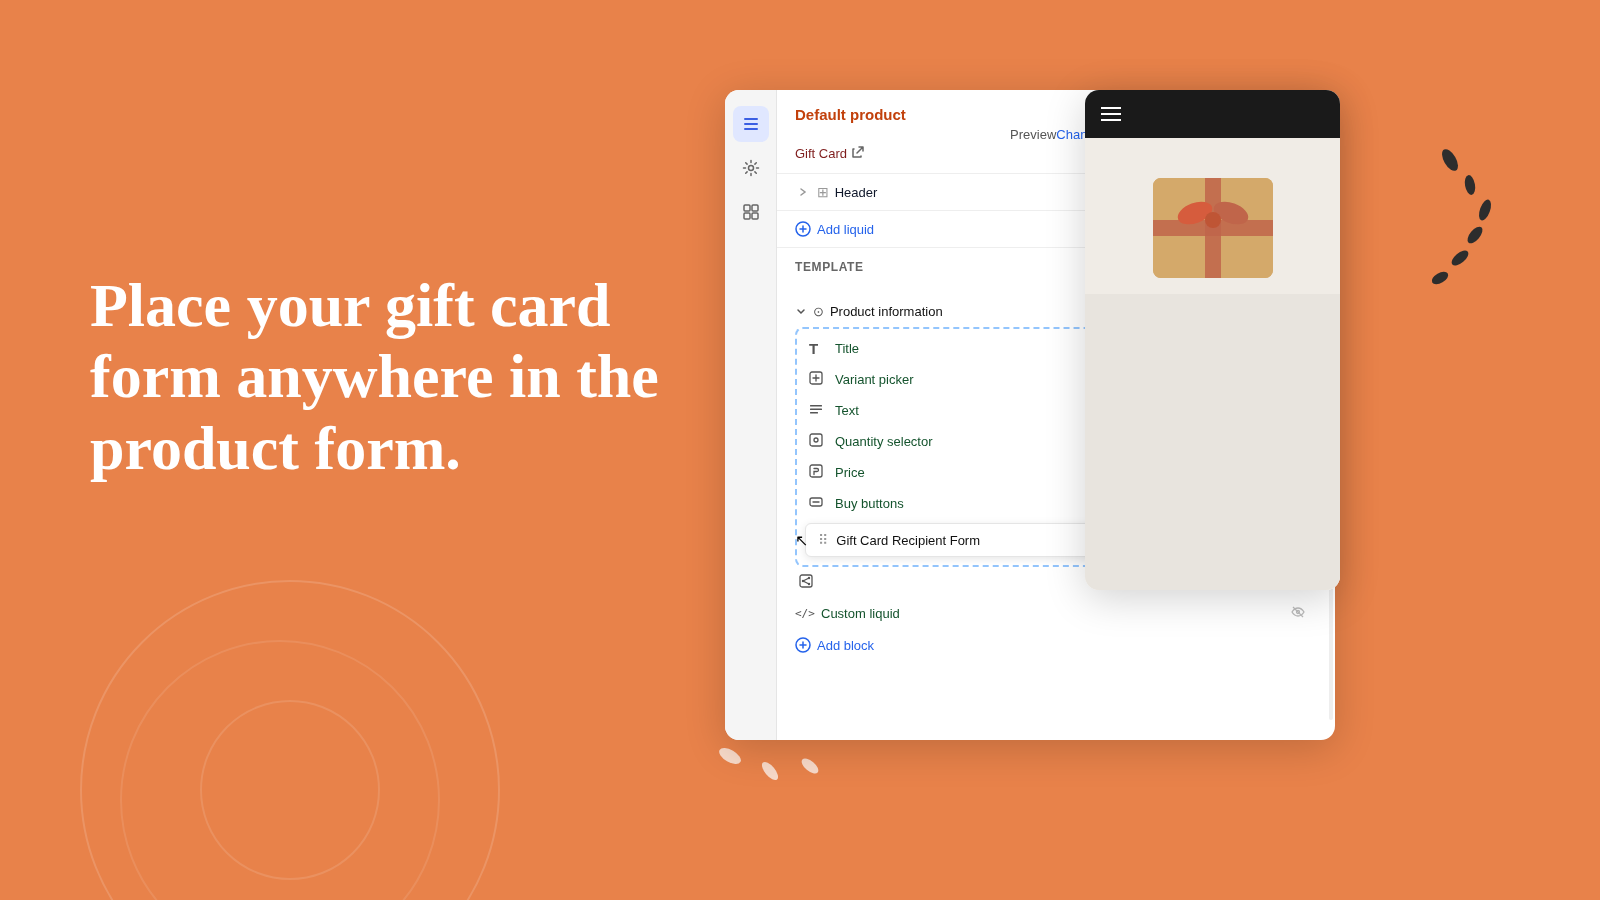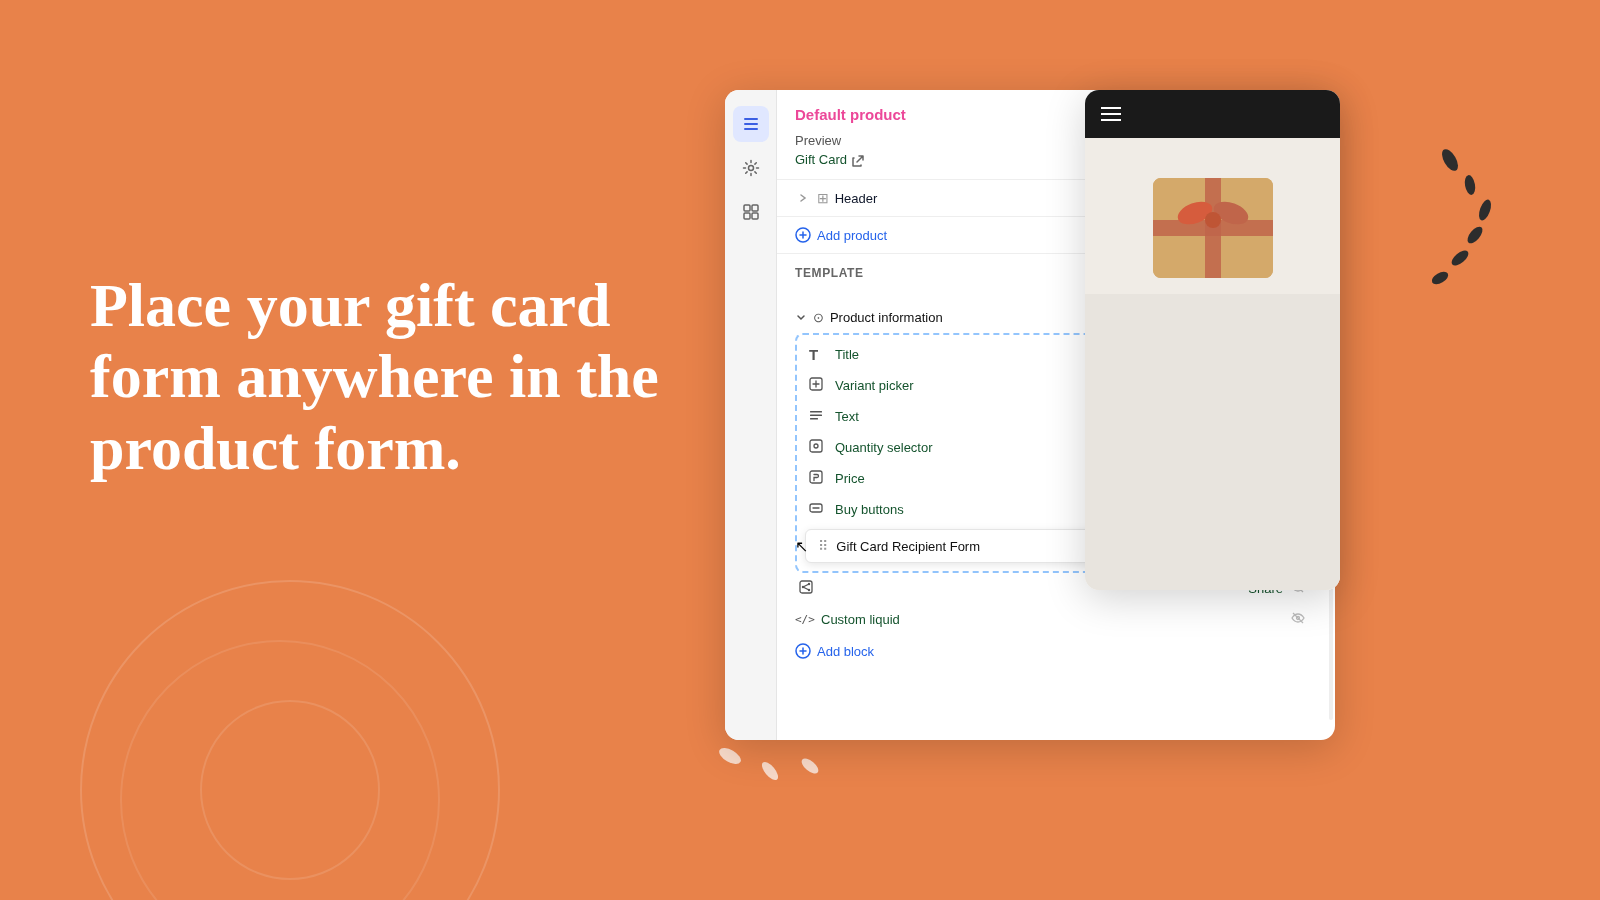--- a/index.html
+++ b/index.html
@@ -111,47 +111,47 @@
       overflow: hidden;
     }
 
     .panel-header {
       padding: 16px 18px 12px;
       border-bottom: 1px solid #eee;
     }
     .panel-title {
       font-size: 15px;
       font-weight: 600;
-      color: #ec4899;
-      margin-bottom: 10px;
+      color: #c2410c;
+      margin-bottom: 4px;
     }
 
     .preview-row {
       display: flex;
       align-items: center;
-      justify-content: space-between;
+      justify-content: center;
       margin-bottom: 4px;
     }
     .preview-label {
       font-size: 13px;
       color: #555;
       font-weight: 500;
     }
     .preview-change {
       font-size: 13px;
       color: #2563eb;
       cursor: pointer;
       font-weight: 500;
     }
     .gift-card-link {
       display: flex;
-      align-items: flex-end;
+      align-items: flex-start;
       gap: 5px;
       font-size: 13px;
-      color: #14532d;
+      color: #7f1d1d;
     }
     .gift-card-link svg {
       color: #666;
     }
 
     
     .header-section {
       display: flex;
       align-items: center;
       gap: 6px;
@@ -473,21 +473,21 @@
       </div>
       <span class="header-icon">⊞</span>
       <span class="header-text">Header</span>
     </div>
 
     <div class="add-section">
       <svg width="16" height="16" viewBox="0 0 16 16" fill="#2563eb">
         <circle cx="8" cy="8" r="7" fill="none" stroke="#2563eb" stroke-width="1.5"></circle>
         <path d="M8 5v6M5 8h6" stroke="#2563eb" stroke-width="1.5" stroke-linecap="round"></path>
       </svg>
-      <span class="add-section-text">Add product</span>
+      <span class="add-section-text">Add liquid</span>
     </div>
 
     <div class="template-section">
       <div class="template-label">Template</div>
     </div>
 
     <div class="product-info-item" style="padding: 4px 18px;">
       <svg width="12" height="12" viewBox="0 0 12 12" fill="none" stroke="#555" stroke-width="1.5" stroke-linecap="round">
         <path d="M3 4l3 3 3-3" transform="rotate(0 6 6)"></path>
       </svg>

